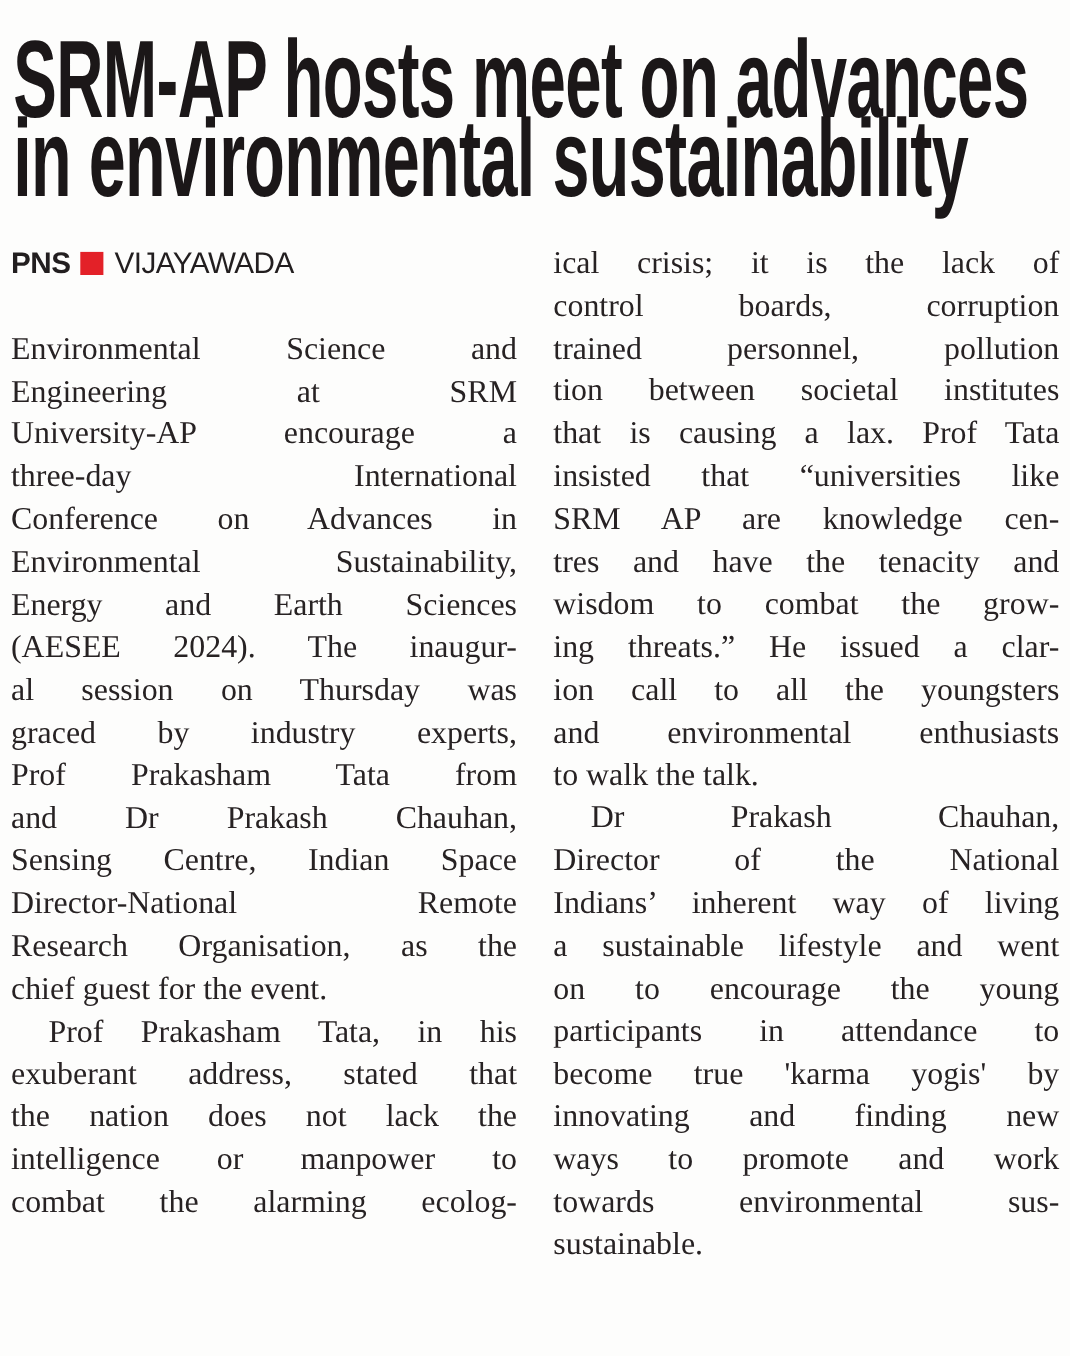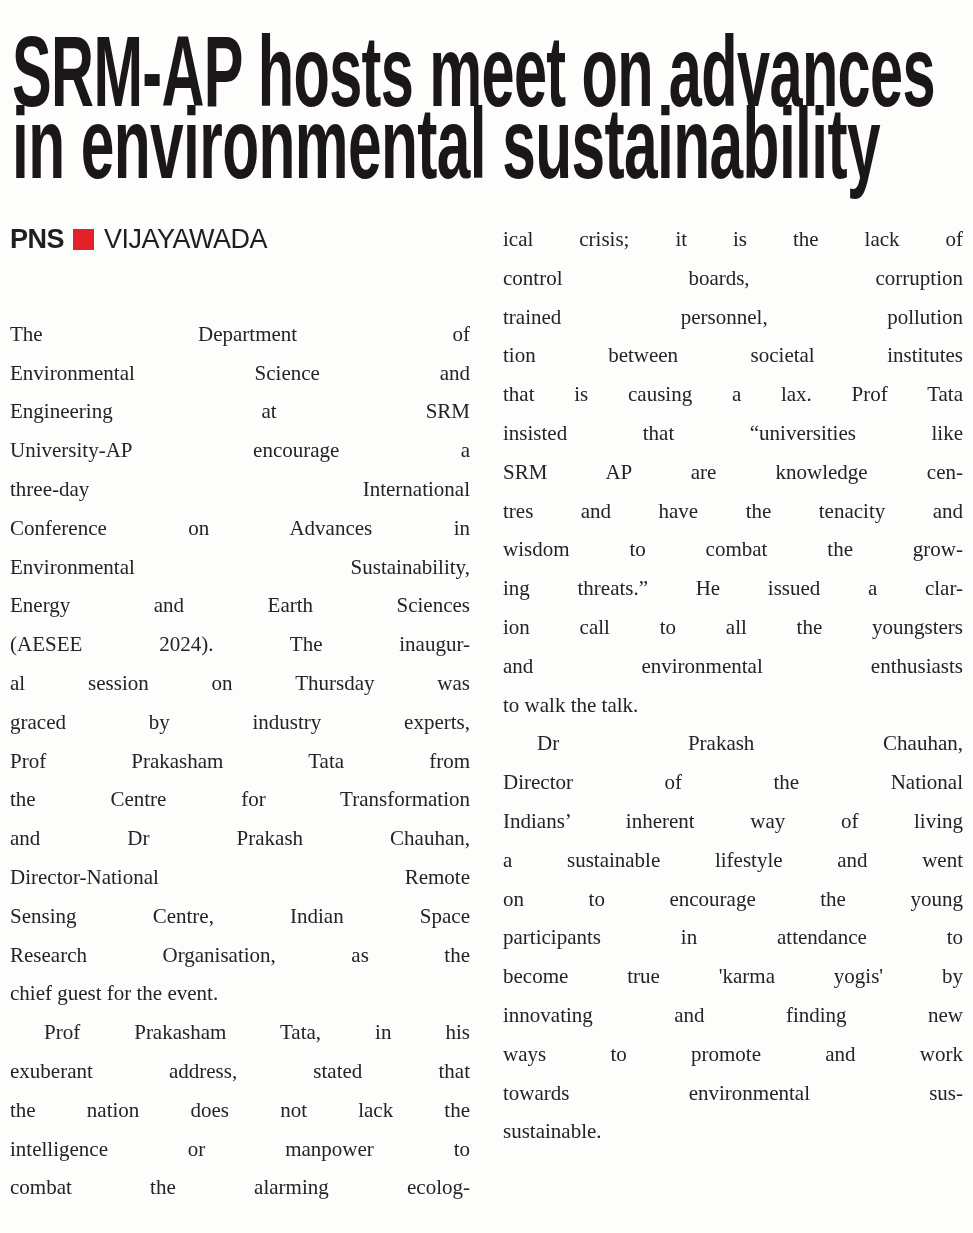--- a/index.html
+++ b/index.html
@@ -25,40 +25,40 @@
     display: flex;
     gap: 33px;
     padding: 0 10px;
     margin-top: 14px;
   }
   .col { flex: 1 1 0; min-width: 0; }
   
   .byline {
     height: 38.8px;
     line-height: 38.8px;
-    margin-bottom: 56px;
+    margin-bottom: 39px;
     font-family: "Liberation Sans", sans-serif;
     font-size: 27px;
     color: #221e1f;
     letter-spacing: -0.5px;
     white-space: nowrap;
   }
   .byline .agency { font-weight: 700; }
   .byline .bullet {
     display: inline-block;
     width: 21px;
     height: 21px;
     background: #e32128;
     margin: 0 10px 0 9px;
     vertical-align: -2px;
   }
   
   .bline {
     font-family: "Liberation Serif", serif;
-    font-size: 21px;
+    font-size: 29px;
     line-height: 38.8px;
     color: #272223;
     text-align: justify;
     text-align-last: justify;
   }
   .bline.pstart { text-indent: 34px; }
   .bline.pend { text-align-last: left; }
 </style>
 </head>
 <body>
@@ -72,36 +72,34 @@
     </svg>
   </div>
 
   <div class="columns">
 
     <div class="col col-left">
       <div class="byline">
         <span class="agency">PNS</span><span class="bullet"></span><span class="location">VIJAYAWADA</span>
       </div>
       <div class="body-lines">
-          <div class="bline">The Department of</div>
           <div class="bline">Environmental Science and</div>
           <div class="bline">Engineering at SRM</div>
           <div class="bline">University-AP encourage a</div>
           <div class="bline">three-day International</div>
           <div class="bline">Conference on Advances in</div>
           <div class="bline">Environmental Sustainability,</div>
           <div class="bline">Energy and Earth Sciences</div>
           <div class="bline">(AESEE 2024). The inaugur-</div>
           <div class="bline">al session on Thursday was</div>
           <div class="bline">graced by industry experts,</div>
           <div class="bline">Prof Prakasham Tata from</div>
-          <div class="bline">the Centre for Transformation</div>
           <div class="bline">and Dr Prakash Chauhan,</div>
+          <div class="bline">Sensing Centre, Indian Space</div>
           <div class="bline">Director-National Remote</div>
-          <div class="bline">Sensing Centre, Indian Space</div>
           <div class="bline">Research Organisation, as the</div>
           <div class="bline pend">chief guest for the event.</div>
           <div class="bline pstart">Prof Prakasham Tata, in his</div>
           <div class="bline">exuberant address, stated that</div>
           <div class="bline">the nation does not lack the</div>
           <div class="bline">intelligence or manpower to</div>
           <div class="bline">combat the alarming ecolog-</div>
         </div>
     </div>
 

